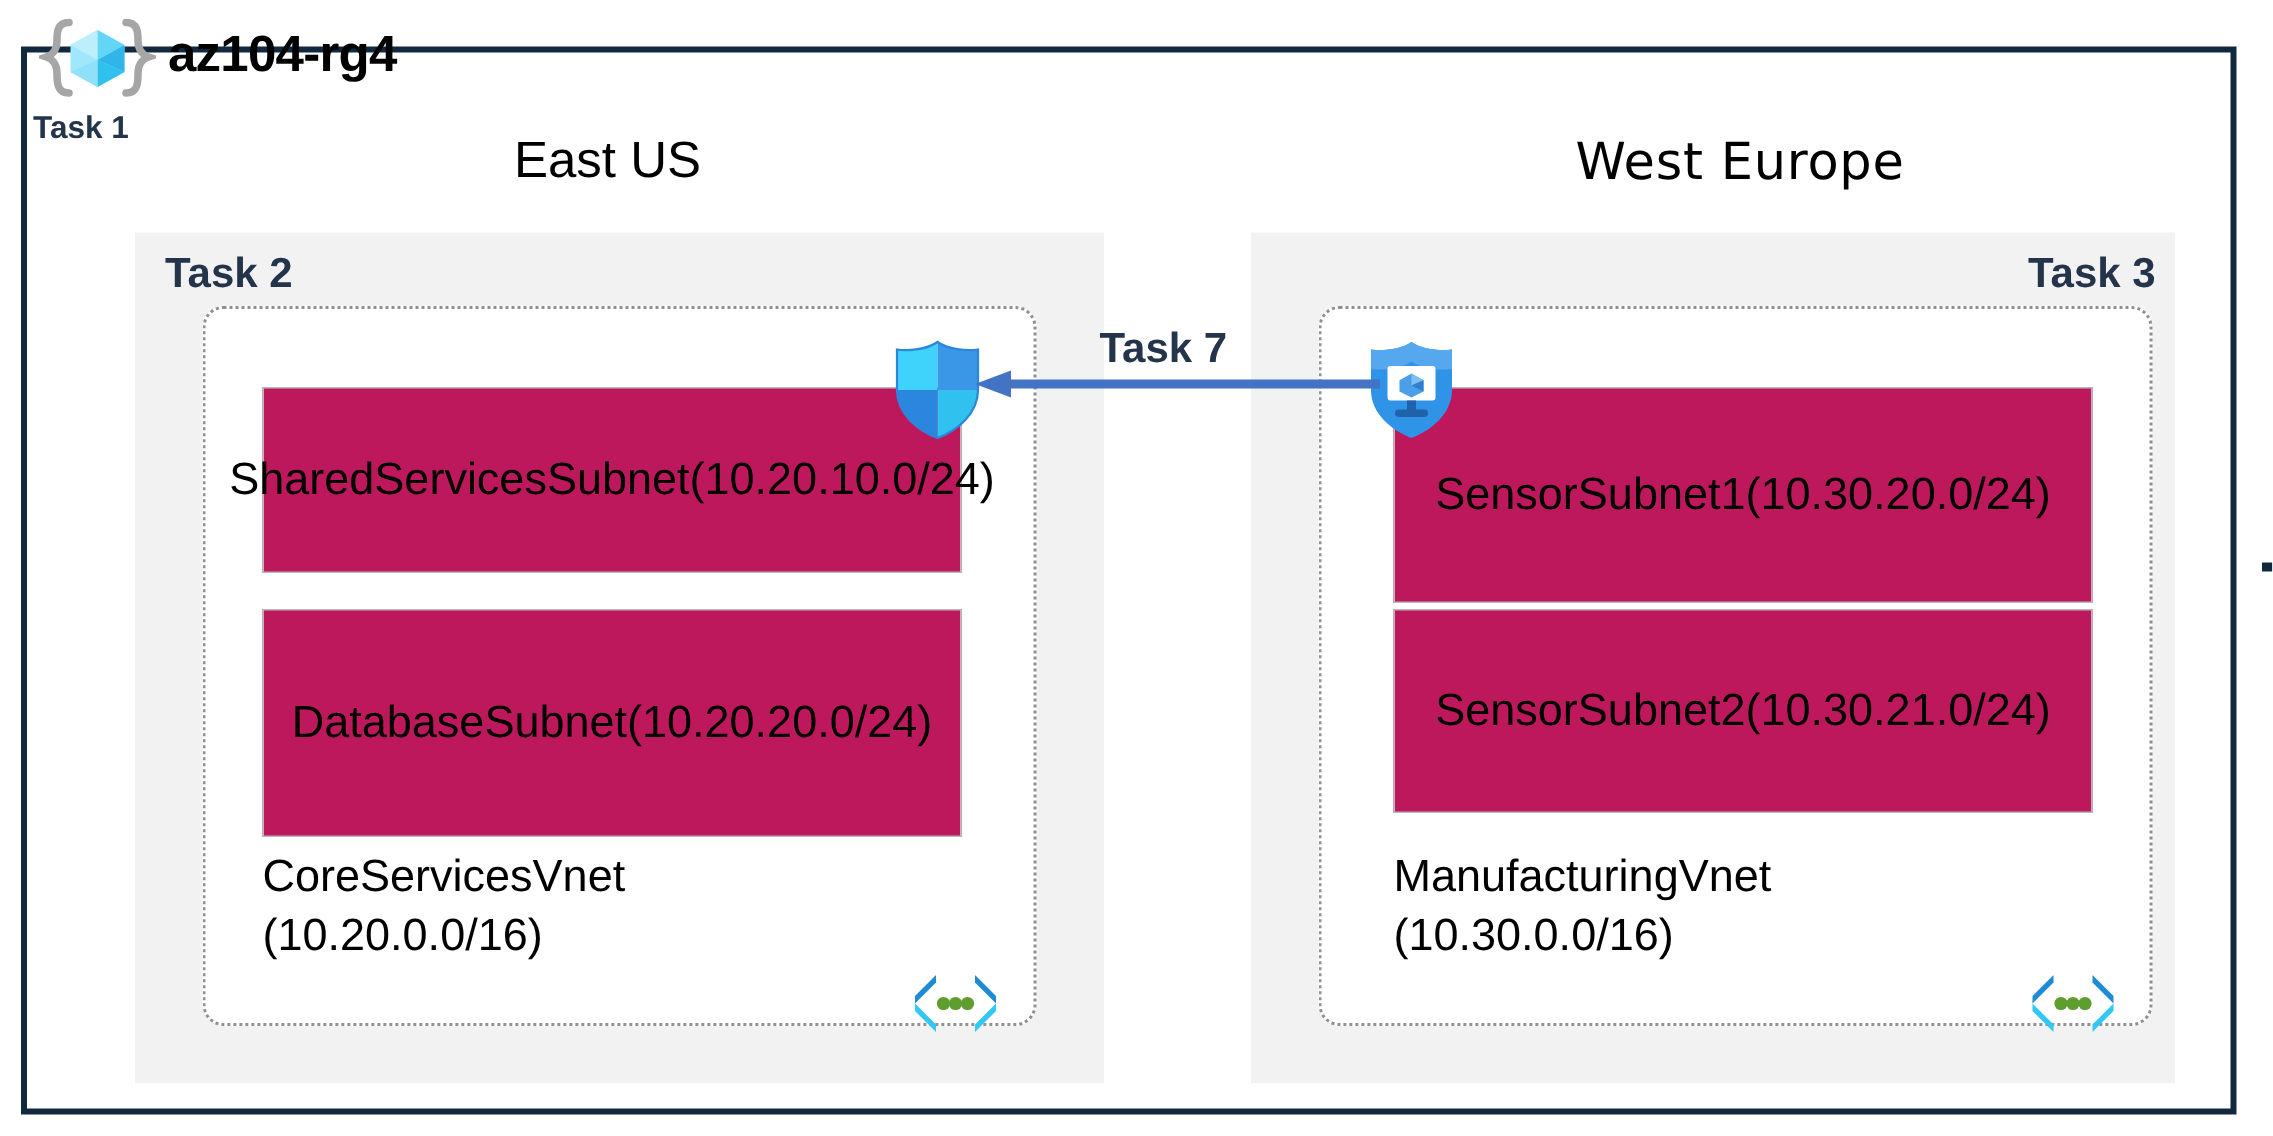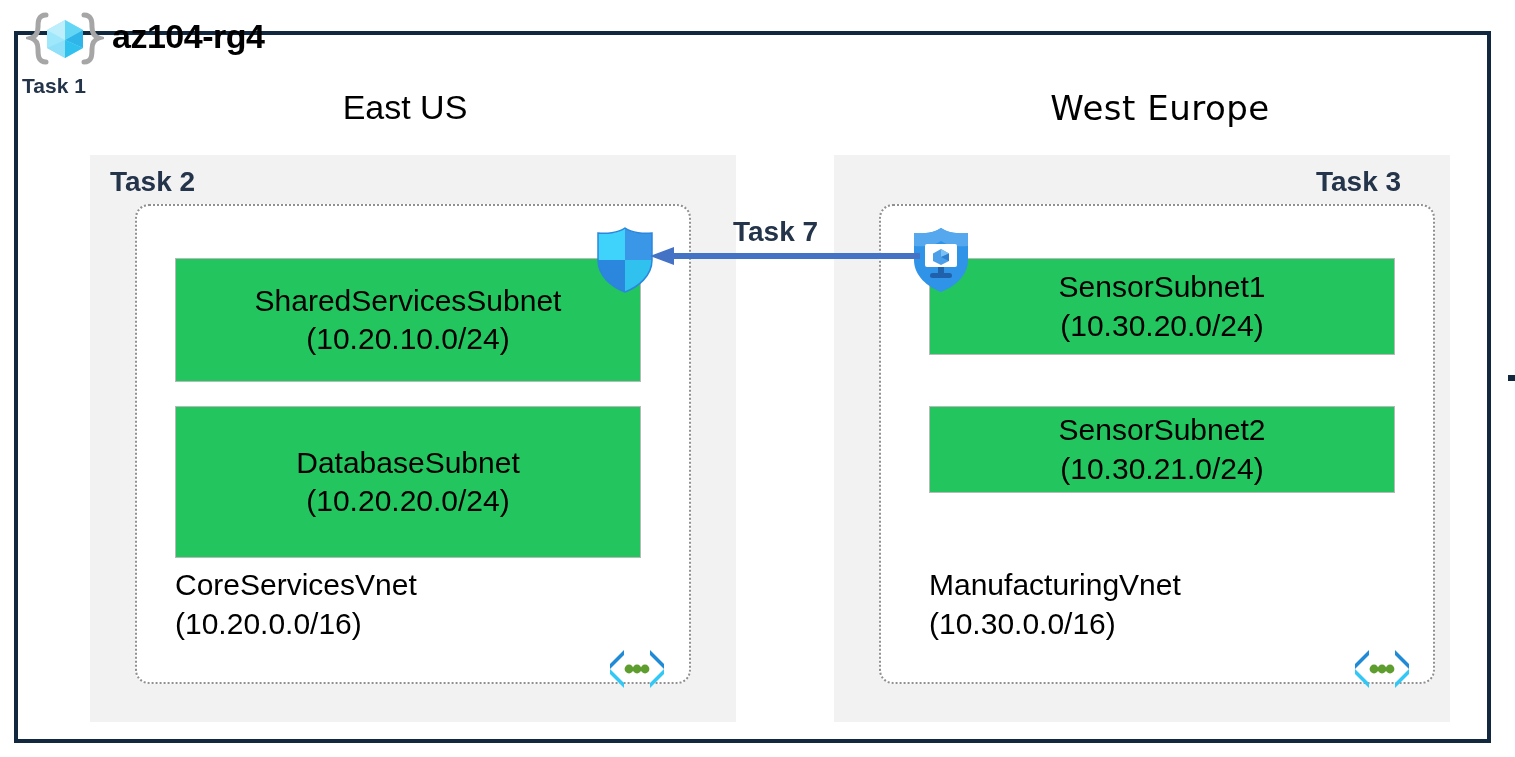--- a/index.html
+++ b/index.html
@@ -105,54 +105,53 @@
   .region-panel.right { left: 834px; width: 616px; }
 
   .task-label {
     position: absolute;
     font-size: 28px;
     font-weight: bold;
     color: #24344a;
     white-space: nowrap;
   }
   .task2-label { left: 110px;  top: 166px; }
-  .task3-label { left: 1316px; top: 166px; }
+  .task3-label { left: 1352px; top: 166px; }
   .task4-label { left: 733px;  top: 216px; }
 
   
   .vnet {
     position: absolute;
     border: 2px dotted #909090;
     border-radius: 14px;
     background: #ffffff;
     box-sizing: border-box;
   }
   .vnet.left  { left: 135px; top: 204px; width: 556px; height: 480px; }
   .vnet.right { left: 879px; top: 204px; width: 556px; height: 480px; }
 
   
   .subnet {
     position: absolute;
-    background: #22c55e;
+    background: #be185d;
     border: 1px solid #b9b9b9;
     box-sizing: border-box;
     display: flex;
-    flex-direction: column;
     align-items: center;
     justify-content: center;
     font-size: 30px;
     color: #000000;
     line-height: 1.28;
   }
   .subnet .nm, .subnet .cidr { display: block; white-space: nowrap; }
 
   .sn-l1 { left: 175px; top: 258px; width: 466px; height: 124px; }
   .sn-l2 { left: 175px; top: 406px; width: 466px; height: 152px; }
-  .sn-r1 { left: 929px; top: 258px; width: 466px; height: 97px; }
-  .sn-r2 { left: 929px; top: 406px; width: 466px; height: 87px; }
+  .sn-r1 { left: 929px; top: 258px; width: 466px; height: 144px; }
+  .sn-r2 { left: 929px; top: 406px; width: 466px; height: 136px; }
 
   
   .vnet-caption {
     position: absolute;
     font-size: 30px;
     color: #000000;
     text-align: left;
     line-height: 1.3;
     white-space: nowrap;
   }

